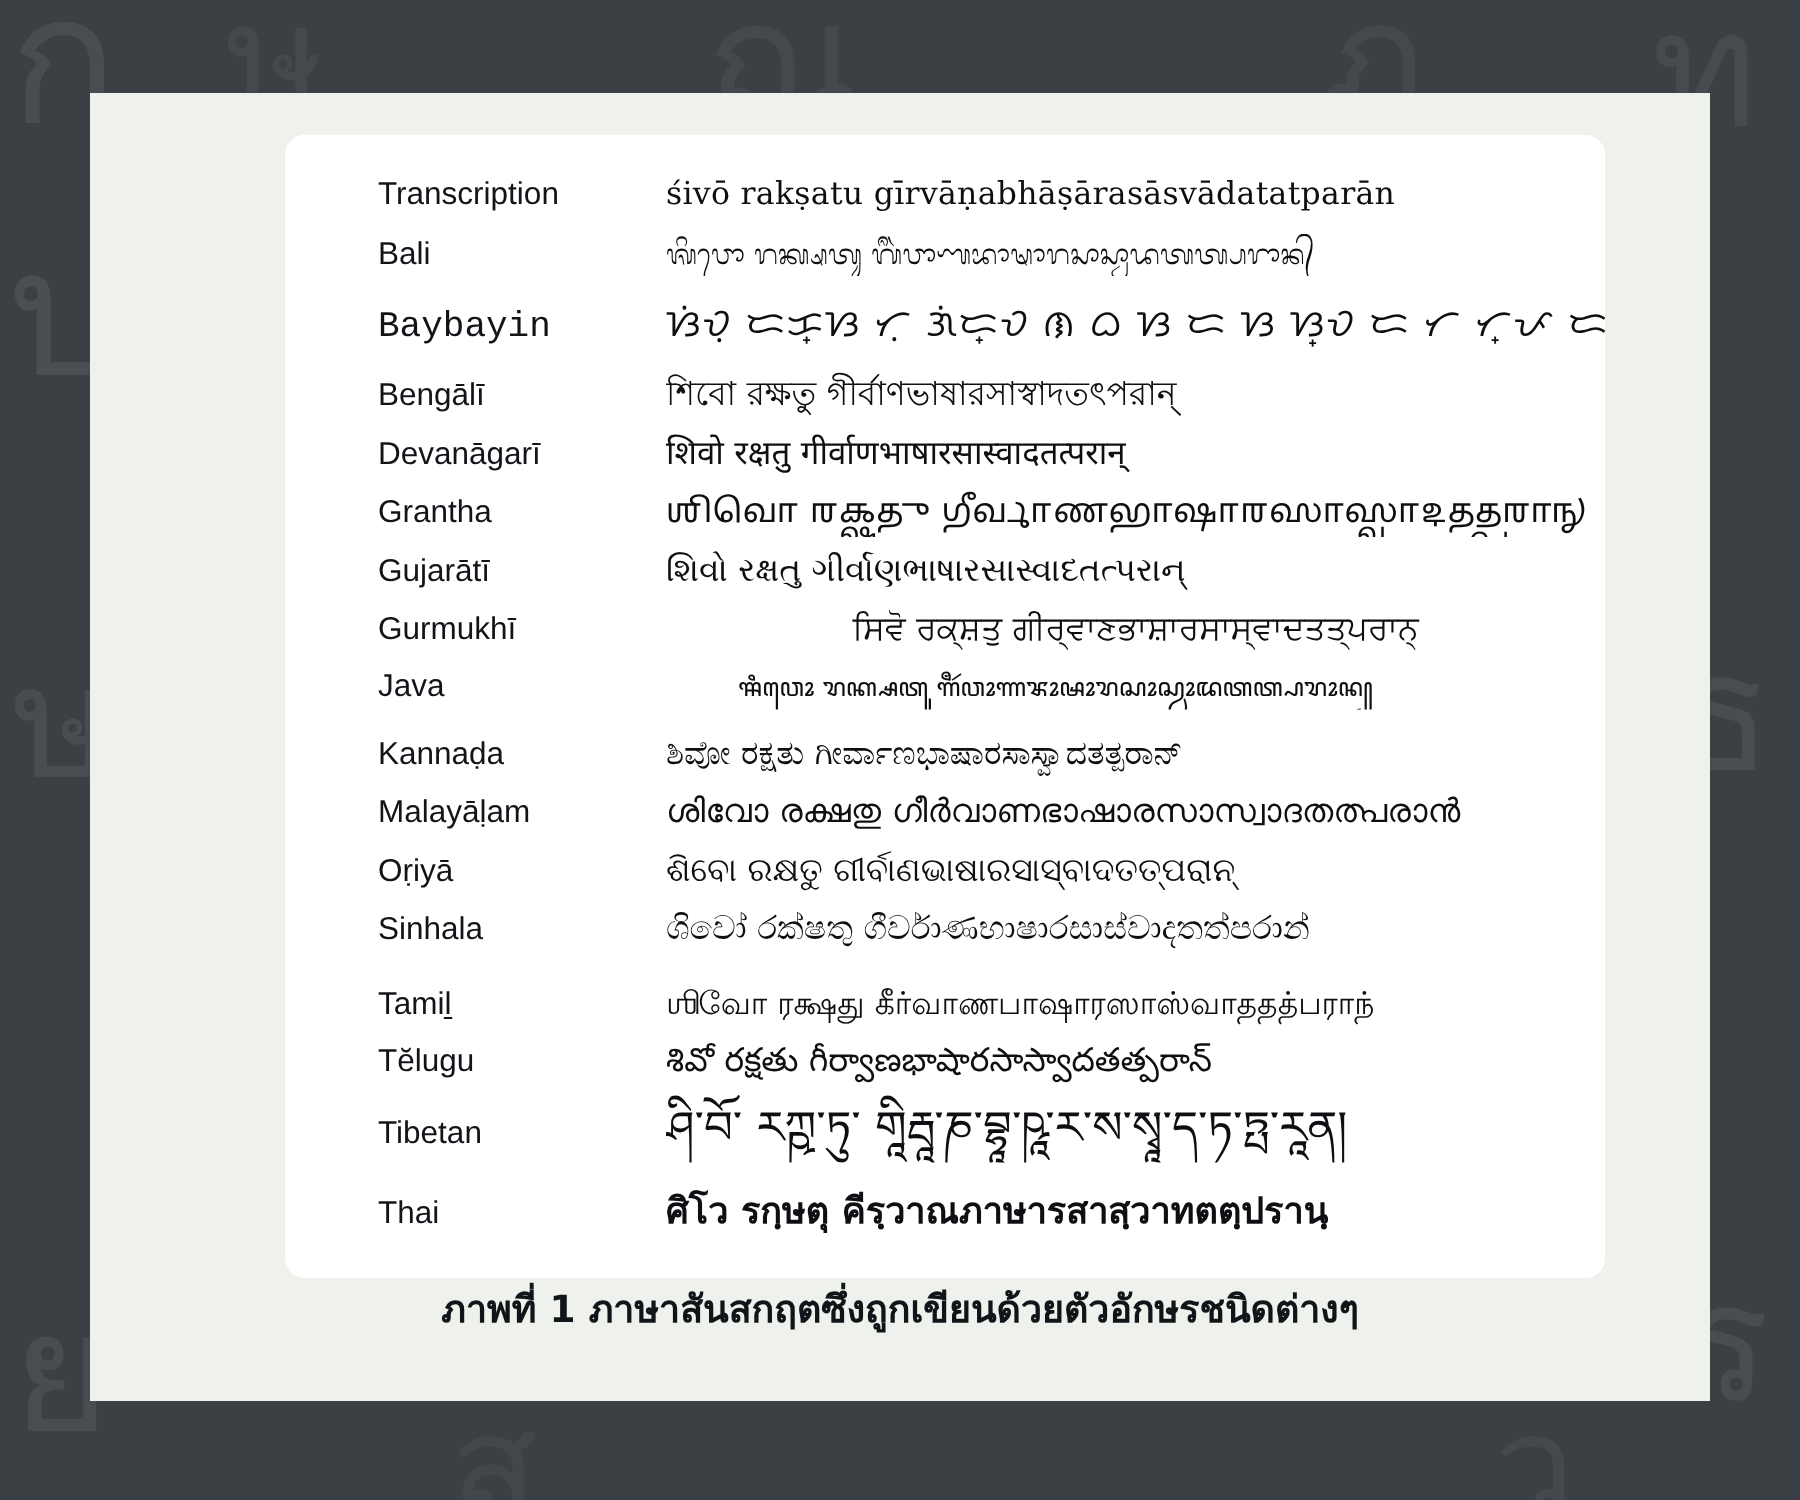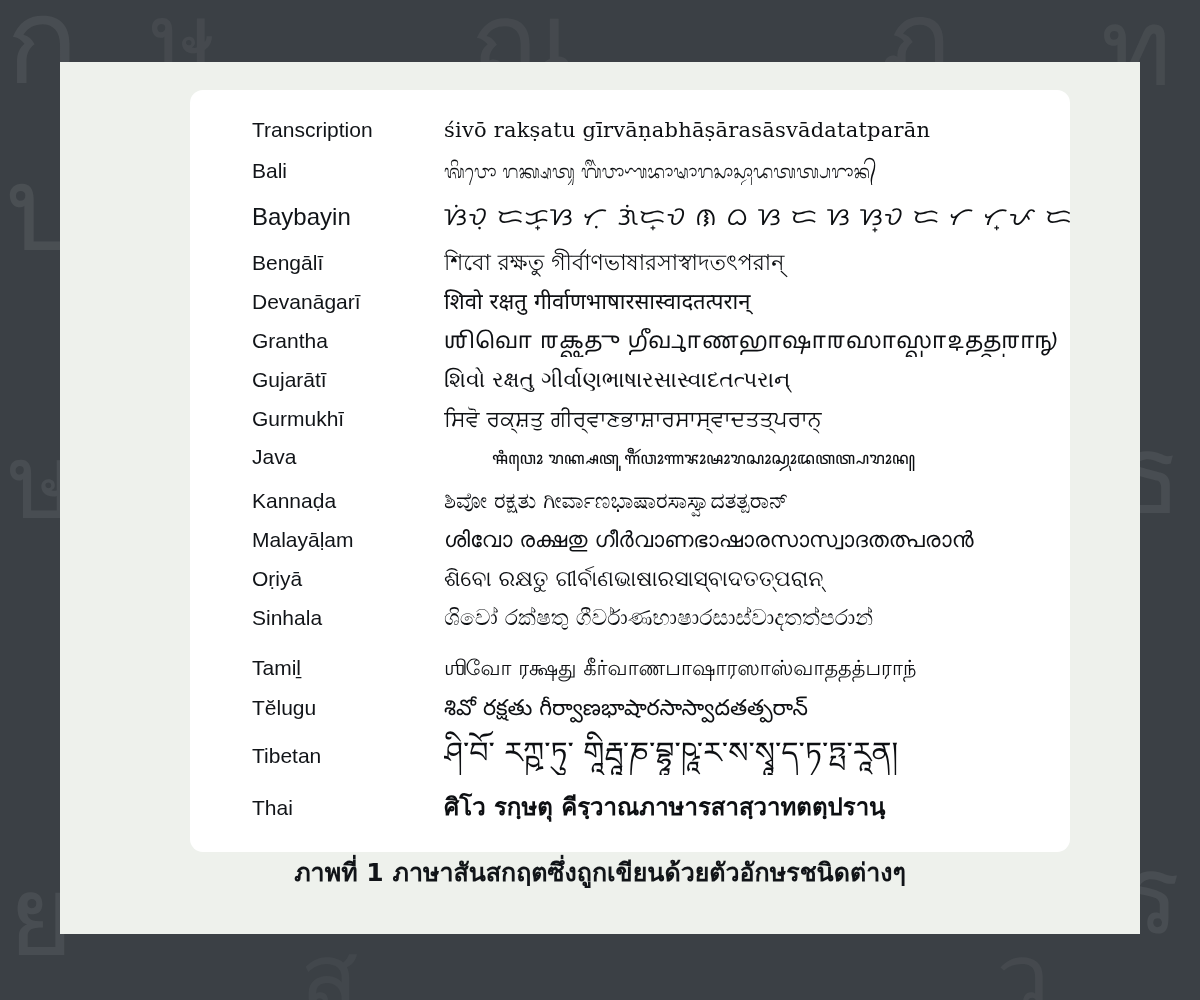--- a/index.html
+++ b/index.html
@@ -88,29 +88,29 @@
     overflow: hidden;
   }
 
   
   .r-transcription .script-text { font-size: 21px; font-family: "DejaVu Serif", serif; letter-spacing: .2px; }
   .r-transcription { margin-bottom: 8px; }
 
   .r-bali .script-text      { font-size: 19px; }
   .r-bali { margin-bottom: 12px; }
 
-  .r-baybayin .script-name  { font-family: Liberation Sans, sans-serif; font-size: 24px; }
+  .r-baybayin .script-name  { font-family: Liberation Mono, monospace; font-size: 24px; }
   .r-baybayin .script-text  { font-size: 25px; letter-spacing: 1px; }
   .r-baybayin { margin-bottom: 10px; }
 
   .r-bengali .script-text   { font-size: 22px; }
   .r-devanagari .script-text{ font-size: 22px; }
   .r-grantha .script-text   { font-size: 22px; }
   .r-gujarati .script-text  { font-size: 22px; }
-  .r-gurmukhi .script-text  { font-size: 22px; }
+  .r-gurmukhi .script-text  { font-size: 22px; text-align: center; }
 
   .r-java .script-text      { font-size: 17px; }
   .r-java { margin-bottom: 12px; gap: 48px; }
 
   .r-kannada .script-text   { font-size: 22px; }
   .r-malayalam .script-text { font-size: 22px; }
   .r-oriya .script-text     { font-size: 22px; }
   .r-sinhala .script-text   { font-size: 22px; }
   .r-sinhala { margin-bottom: 18px; }
 

